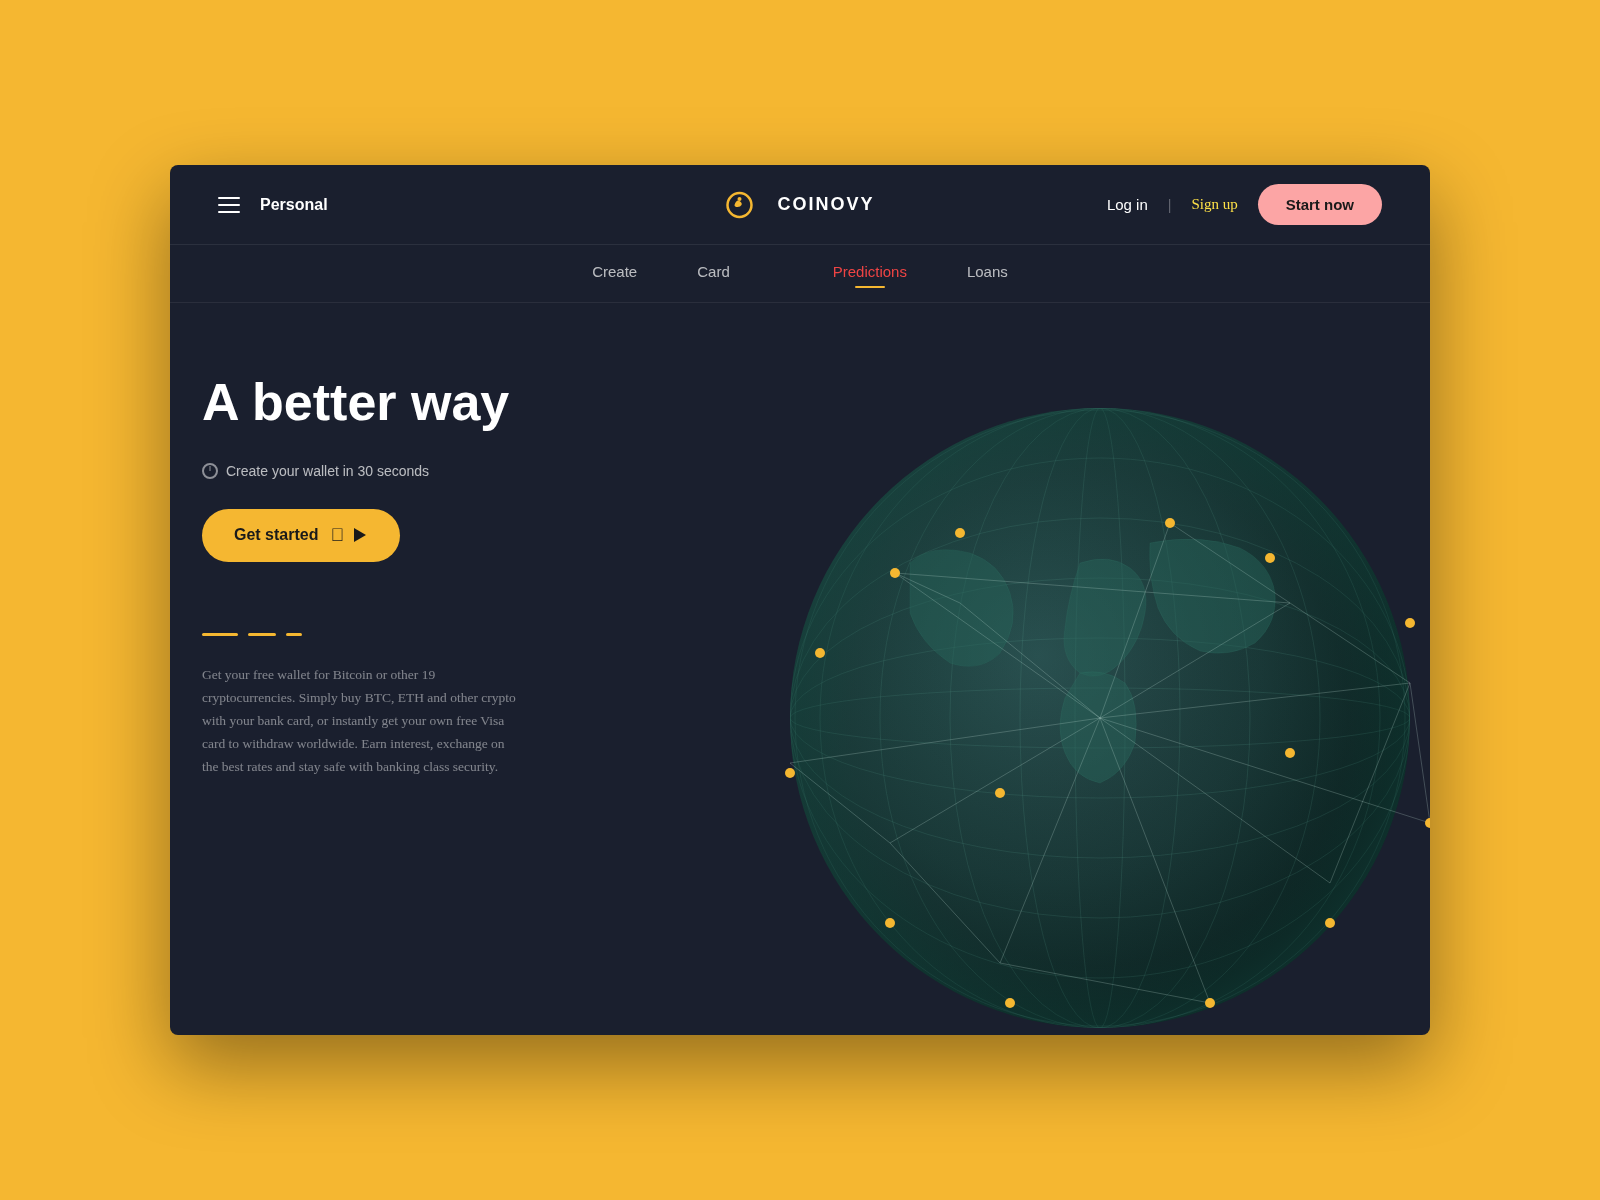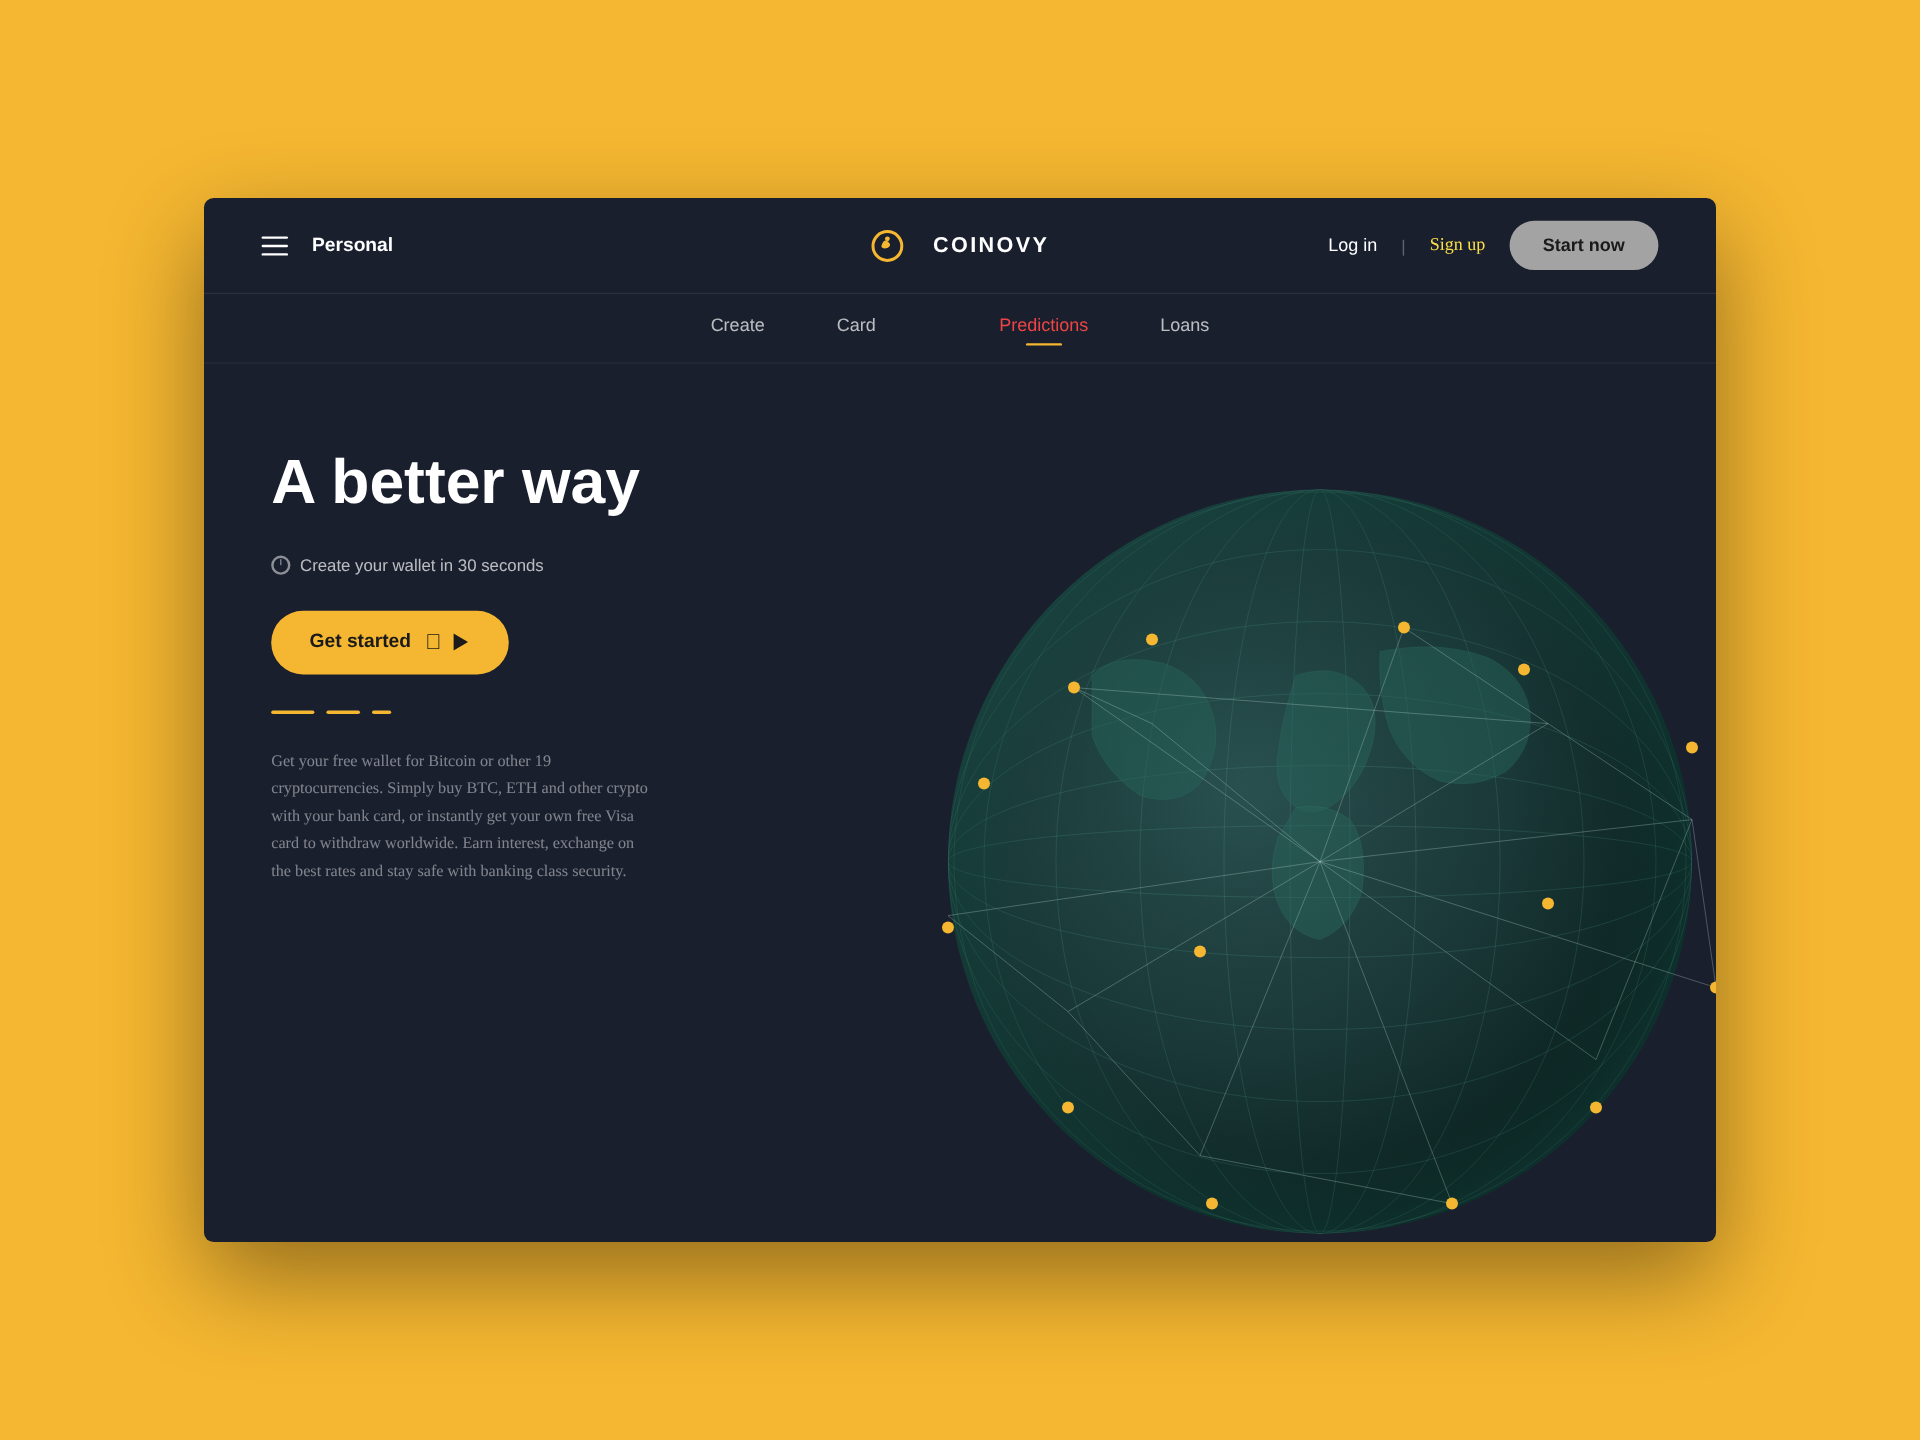--- a/index.html
+++ b/index.html
@@ -103,21 +103,21 @@
 
     .header-right .signup {
       color: #fde047;
       font-size: 15px;
       cursor: pointer;
       text-decoration: none;
       font-family: Liberation Serif, serif;
     }
 
     .start-now-btn {
-      background: #a3a3a3;
+      background: #fca5a5;
       color: #1a1a1a;
       border: none;
       padding: 12px 28px;
       border-radius: 50px;
       font-size: 15px;
       font-weight: 700;
       cursor: pointer;
     }
 
     
@@ -157,21 +157,21 @@
 
     
     .main-content {
       flex: 1;
       display: flex;
       position: relative;
       overflow: hidden;
     }
 
     .hero-text {
-      padding: 70px 0 0 56px;
+      padding: 70px 0 0 32px;
       max-width: 560px;
       z-index: 2;
       flex-shrink: 0;
     }
 
     .hero-title {
       color: #fff;
       font-size: 52px;
       font-weight: 700;
       line-height: 1.15;
@@ -216,21 +216,21 @@
       color: #1a1a1a;
       border: none;
       padding: 16px 32px;
       border-radius: 50px;
       font-size: 16px;
       font-weight: 700;
       cursor: pointer;
       display: inline-flex;
       align-items: center;
       gap: 12px;
-      margin-bottom: 30px;
+      margin-bottom: 71px;
     }
 
     .btn-icons {
       display: flex;
       align-items: center;
       gap: 6px;
     }
 
     
     .apple-icon {

